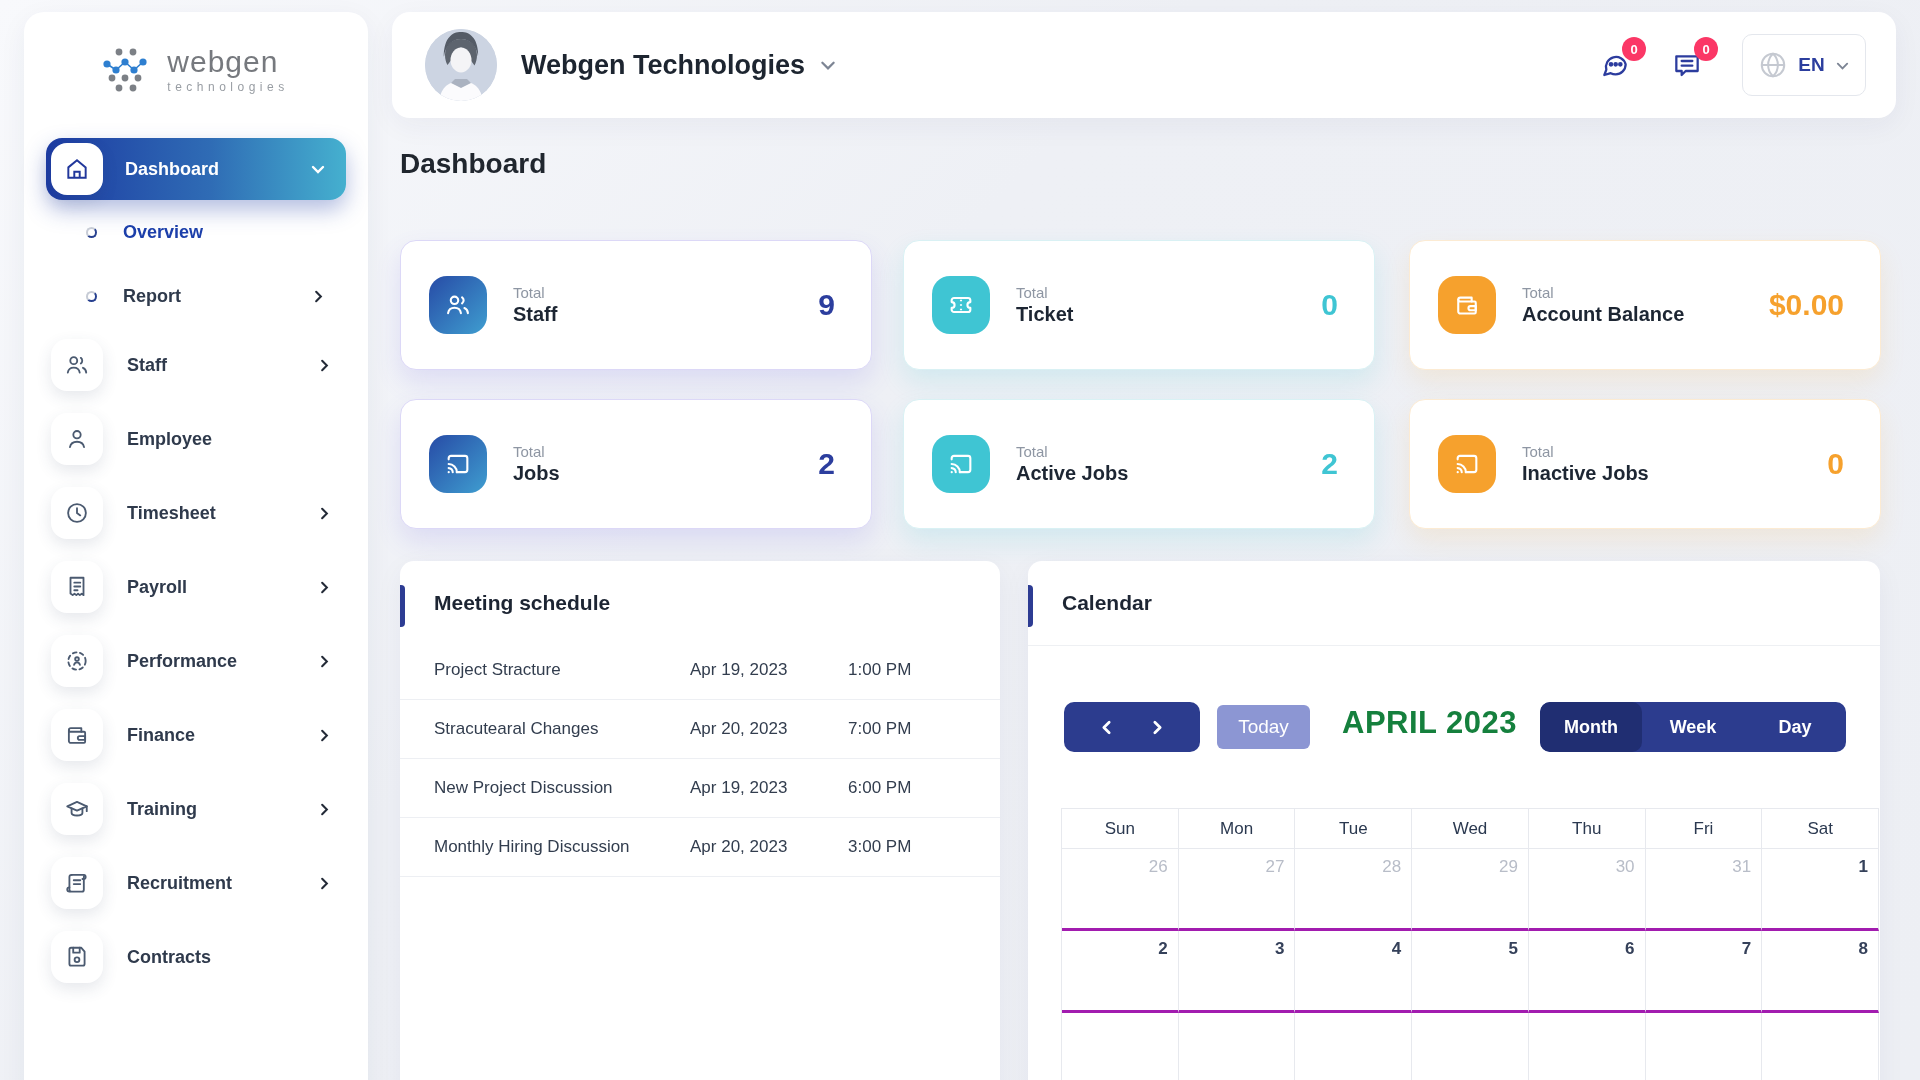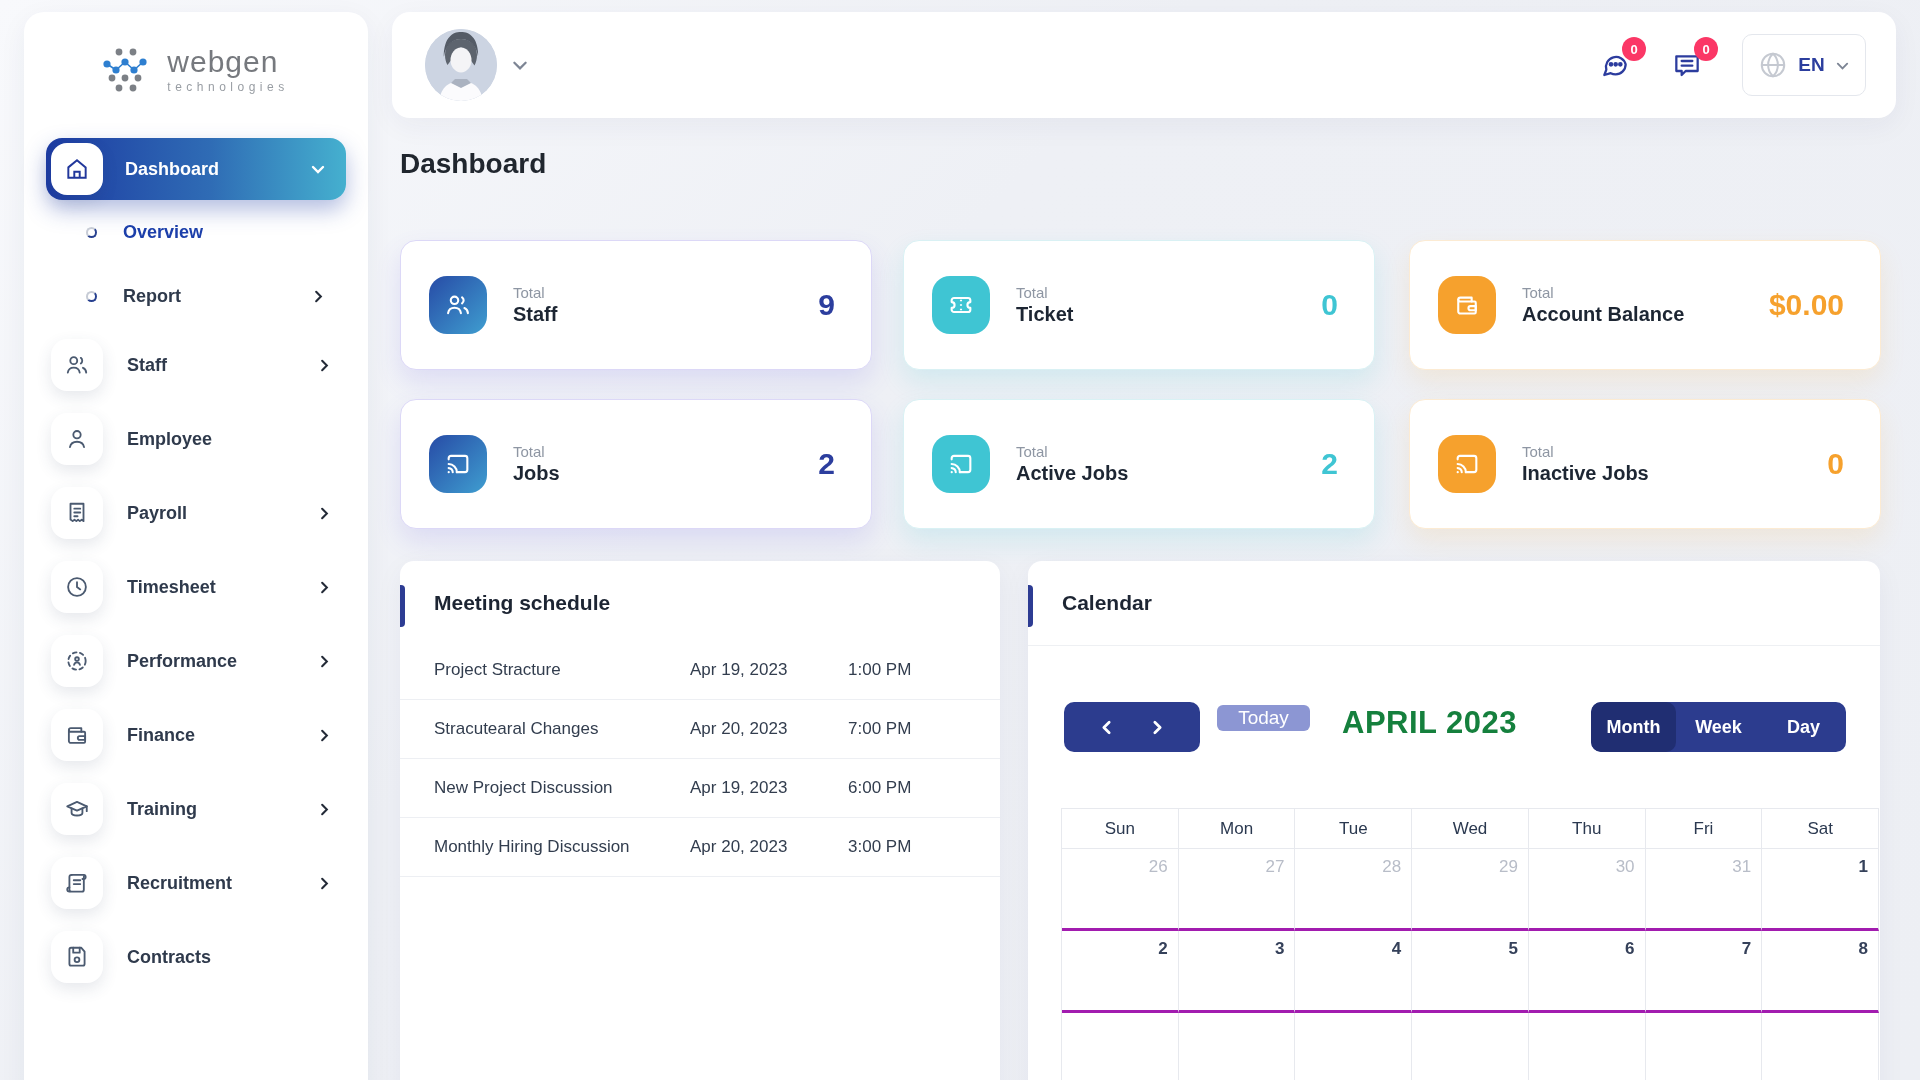--- a/index.html
+++ b/index.html
@@ -113,25 +113,25 @@
 
   
   .calendar { left:1028px; top:561px; width:852px; height:560px; overflow:hidden; }
   .cal-divider { margin-top:30px; height:1px; background:#eef0f3; }
   .cal-controls { position:relative; height:50px; margin-top:56px; }
   .nav-pill {
     position:absolute; left:36px; top:0; width:136px; height:50px; border-radius:10px;
     background:#2c3c8e; display:flex; align-items:center; justify-content:space-evenly; color:#fff; cursor:pointer;
   }
   .today-btn {
-    position:absolute; left:189px; top:3px; width:93px; height:26px; border-radius:6px; border:none;
+    position:absolute; left:189px; top:3px; width:93px; height:44px; border-radius:6px; border:none;
     background:#8c96d3; color:#fff; font-size:19px; font-family:inherit; cursor:pointer;
   }
   .cal-month { position:absolute; left:314px; top:3px; font-size:31px; font-weight:700; color:#15803d; letter-spacing:.5px; }
-  .seg { position:absolute; right:34px; top:0; width:255px; height:50px; border-radius:10px; background:#2c3c8e; display:flex; overflow:hidden; }
+  .seg { position:absolute; right:34px; top:0; width:306px; height:50px; border-radius:10px; background:#2c3c8e; display:flex; overflow:hidden; }
   .seg-btn { flex:1; display:flex; align-items:center; justify-content:center; color:#fff; font-size:18px; font-weight:600; cursor:pointer; }
   .seg-btn.active { background:#202e72; border-radius:10px; }
   .cal-grid { margin:56px 0 0 33px; width:818px; border-left:1px solid #e7e9ee; border-top:1px solid #e7e9ee; }
   .cg-row { display:grid; grid-template-columns:repeat(7,1fr); }
   .cg-head { height:40px; display:flex; align-items:center; justify-content:center;
     font-size:17px; font-weight:400; color:#2b3950; border-right:1px solid #e7e9ee; border-bottom:1px solid #e7e9ee; }
   .cg-cell { height:82px; border-right:1px solid #e7e9ee; border-bottom:3px solid #a21caf;
     font-size:17px; font-weight:600; color:#35415a; text-align:right; padding:8px 10px 0 0; cursor:pointer; }
   .cg-cell.muted { color:#b8bdc8; font-weight:400; }
 </style>
@@ -213,39 +213,39 @@
         <svg width="26" height="26" viewBox="0 0 24 24" fill="none" stroke="currentColor" stroke-width="1.7" stroke-linecap="round">
           <circle cx="12" cy="8" r="3.4"></circle>
             <path d="M5.5 19.5c.6-3.3 3-5 6.5-5s5.9 1.7 6.5 5"></path>
         </svg>
       </span>
       <span class="mi-label">Employee</span>
     </div>
 
     <div class="menu-item">
       <span class="chip">
+        <svg width="26" height="26" viewBox="0 0 24 24" fill="none" stroke="currentColor" stroke-width="1.7" stroke-linecap="round">
+          <circle cx="12" cy="12" r="8.2"></circle>
+            <path d="M12 7.5V12l3 2.2"></path>
+        </svg>
+      </span>
+      <span class="mi-label">Timesheet</span>
+      <svg class="chev" width="15" height="15" viewBox="0 0 16 16" fill="none" stroke="currentColor" stroke-width="2.2" stroke-linecap="round">
+          <path d="M5.5 3l5 5-5 5"></path>
+        </svg>
+    </div>
+
+    <div class="menu-item">
+      <span class="chip">
         <svg width="26" height="26" viewBox="0 0 24 24" fill="none" stroke="currentColor" stroke-width="1.7" stroke-linecap="round" stroke-linejoin="round">
           <path d="M6 3.5h12v16l-1.7-1.3-1.7 1.3-1.6-1.3-1.6 1.3-1.7-1.3L8 19.5l-2-1.5z"></path>
           <path d="M9.5 8h5.5M9.5 11.5h5.5M9.5 15h3"></path>
         </svg>
       </span>
       <span class="mi-label">Payroll</span>
-      <svg class="chev" width="15" height="15" viewBox="0 0 16 16" fill="none" stroke="currentColor" stroke-width="2.2" stroke-linecap="round">
-          <path d="M5.5 3l5 5-5 5"></path>
-        </svg>
-    </div>
-
-    <div class="menu-item">
-      <span class="chip">
-        <svg width="26" height="26" viewBox="0 0 24 24" fill="none" stroke="currentColor" stroke-width="1.7" stroke-linecap="round">
-          <circle cx="12" cy="12" r="8.2"></circle>
-            <path d="M12 7.5V12l3 2.2"></path>
-        </svg>
-      </span>
-      <span class="mi-label">Timesheet</span>
       <svg class="chev" width="15" height="15" viewBox="0 0 16 16" fill="none" stroke="currentColor" stroke-width="2.2" stroke-linecap="round">
           <path d="M5.5 3l5 5-5 5"></path>
         </svg>
     </div>
 
     <div class="menu-item">
       <span class="chip">
         <svg width="26" height="26" viewBox="0 0 24 24" fill="none" stroke="currentColor" stroke-width="1.7" stroke-linecap="round">
           <circle cx="12" cy="12" r="8" stroke-dasharray="3.5 3.2"></circle>
           <circle cx="12" cy="10.2" r="1.7"></circle>
@@ -318,20 +318,21 @@
   <span class="avatar">
     <svg width="72" height="72" viewBox="0 0 72 72">
       <circle cx="36" cy="36" r="36" fill="#ccd4e2"></circle>
       <path d="M20 26c0-10 7-16 16-16s16 6 16 16c0 4-1 8-2.5 10.5L36 18l-13.5 18C21 33.5 20 30 20 26z" fill="#5d646e"></path>
       <ellipse cx="36" cy="31" rx="10.5" ry="12.5" fill="#f4f4f6"></ellipse>
       <path d="M19 27.5c1.5-11 8-17.5 17-17.5s15.5 6.5 17 17.5c.6-1-0-14-5-19C44.5 4 40.5 3 36 3s-8.5 1-12 5.5c-5 5-5.6 18-5 19z" fill="#545b66"></path>
       <path d="M14 72c2-14 10-20 22-20s20 6 22 20z" fill="#fbfbfd"></path>
       <path d="M26 54l10 5 10-5-4-4h-12z" fill="#aab2c0"></path>
     </svg>
   </span>
+  <span class="company">Webgen Technologies</span>
   <svg class="title-chev" width="18" height="18" viewBox="0 0 16 16" fill="none" stroke="currentColor" stroke-width="2" stroke-linecap="round">
       <path d="M3 6l5 5 5-5"></path>
     </svg>
 
   <div class="top-actions">
     <span class="icon-btn">
       <svg width="34" height="32" viewBox="0 0 24 24" fill="none" stroke="currentColor" stroke-width="1.7" stroke-linecap="round" stroke-linejoin="round">
         <path d="M20 11.5a7.5 7.5 0 0 1-7.5 7.5c-1.3 0-2.6-.3-3.7-.9L4 19.5l1.5-4A7.5 7.5 0 1 1 20 11.5z"></path>
         <circle cx="9" cy="11.5" r="0.9" fill="currentColor"></circle>
           <circle cx="12.5" cy="11.5" r="0.9" fill="currentColor"></circle>

